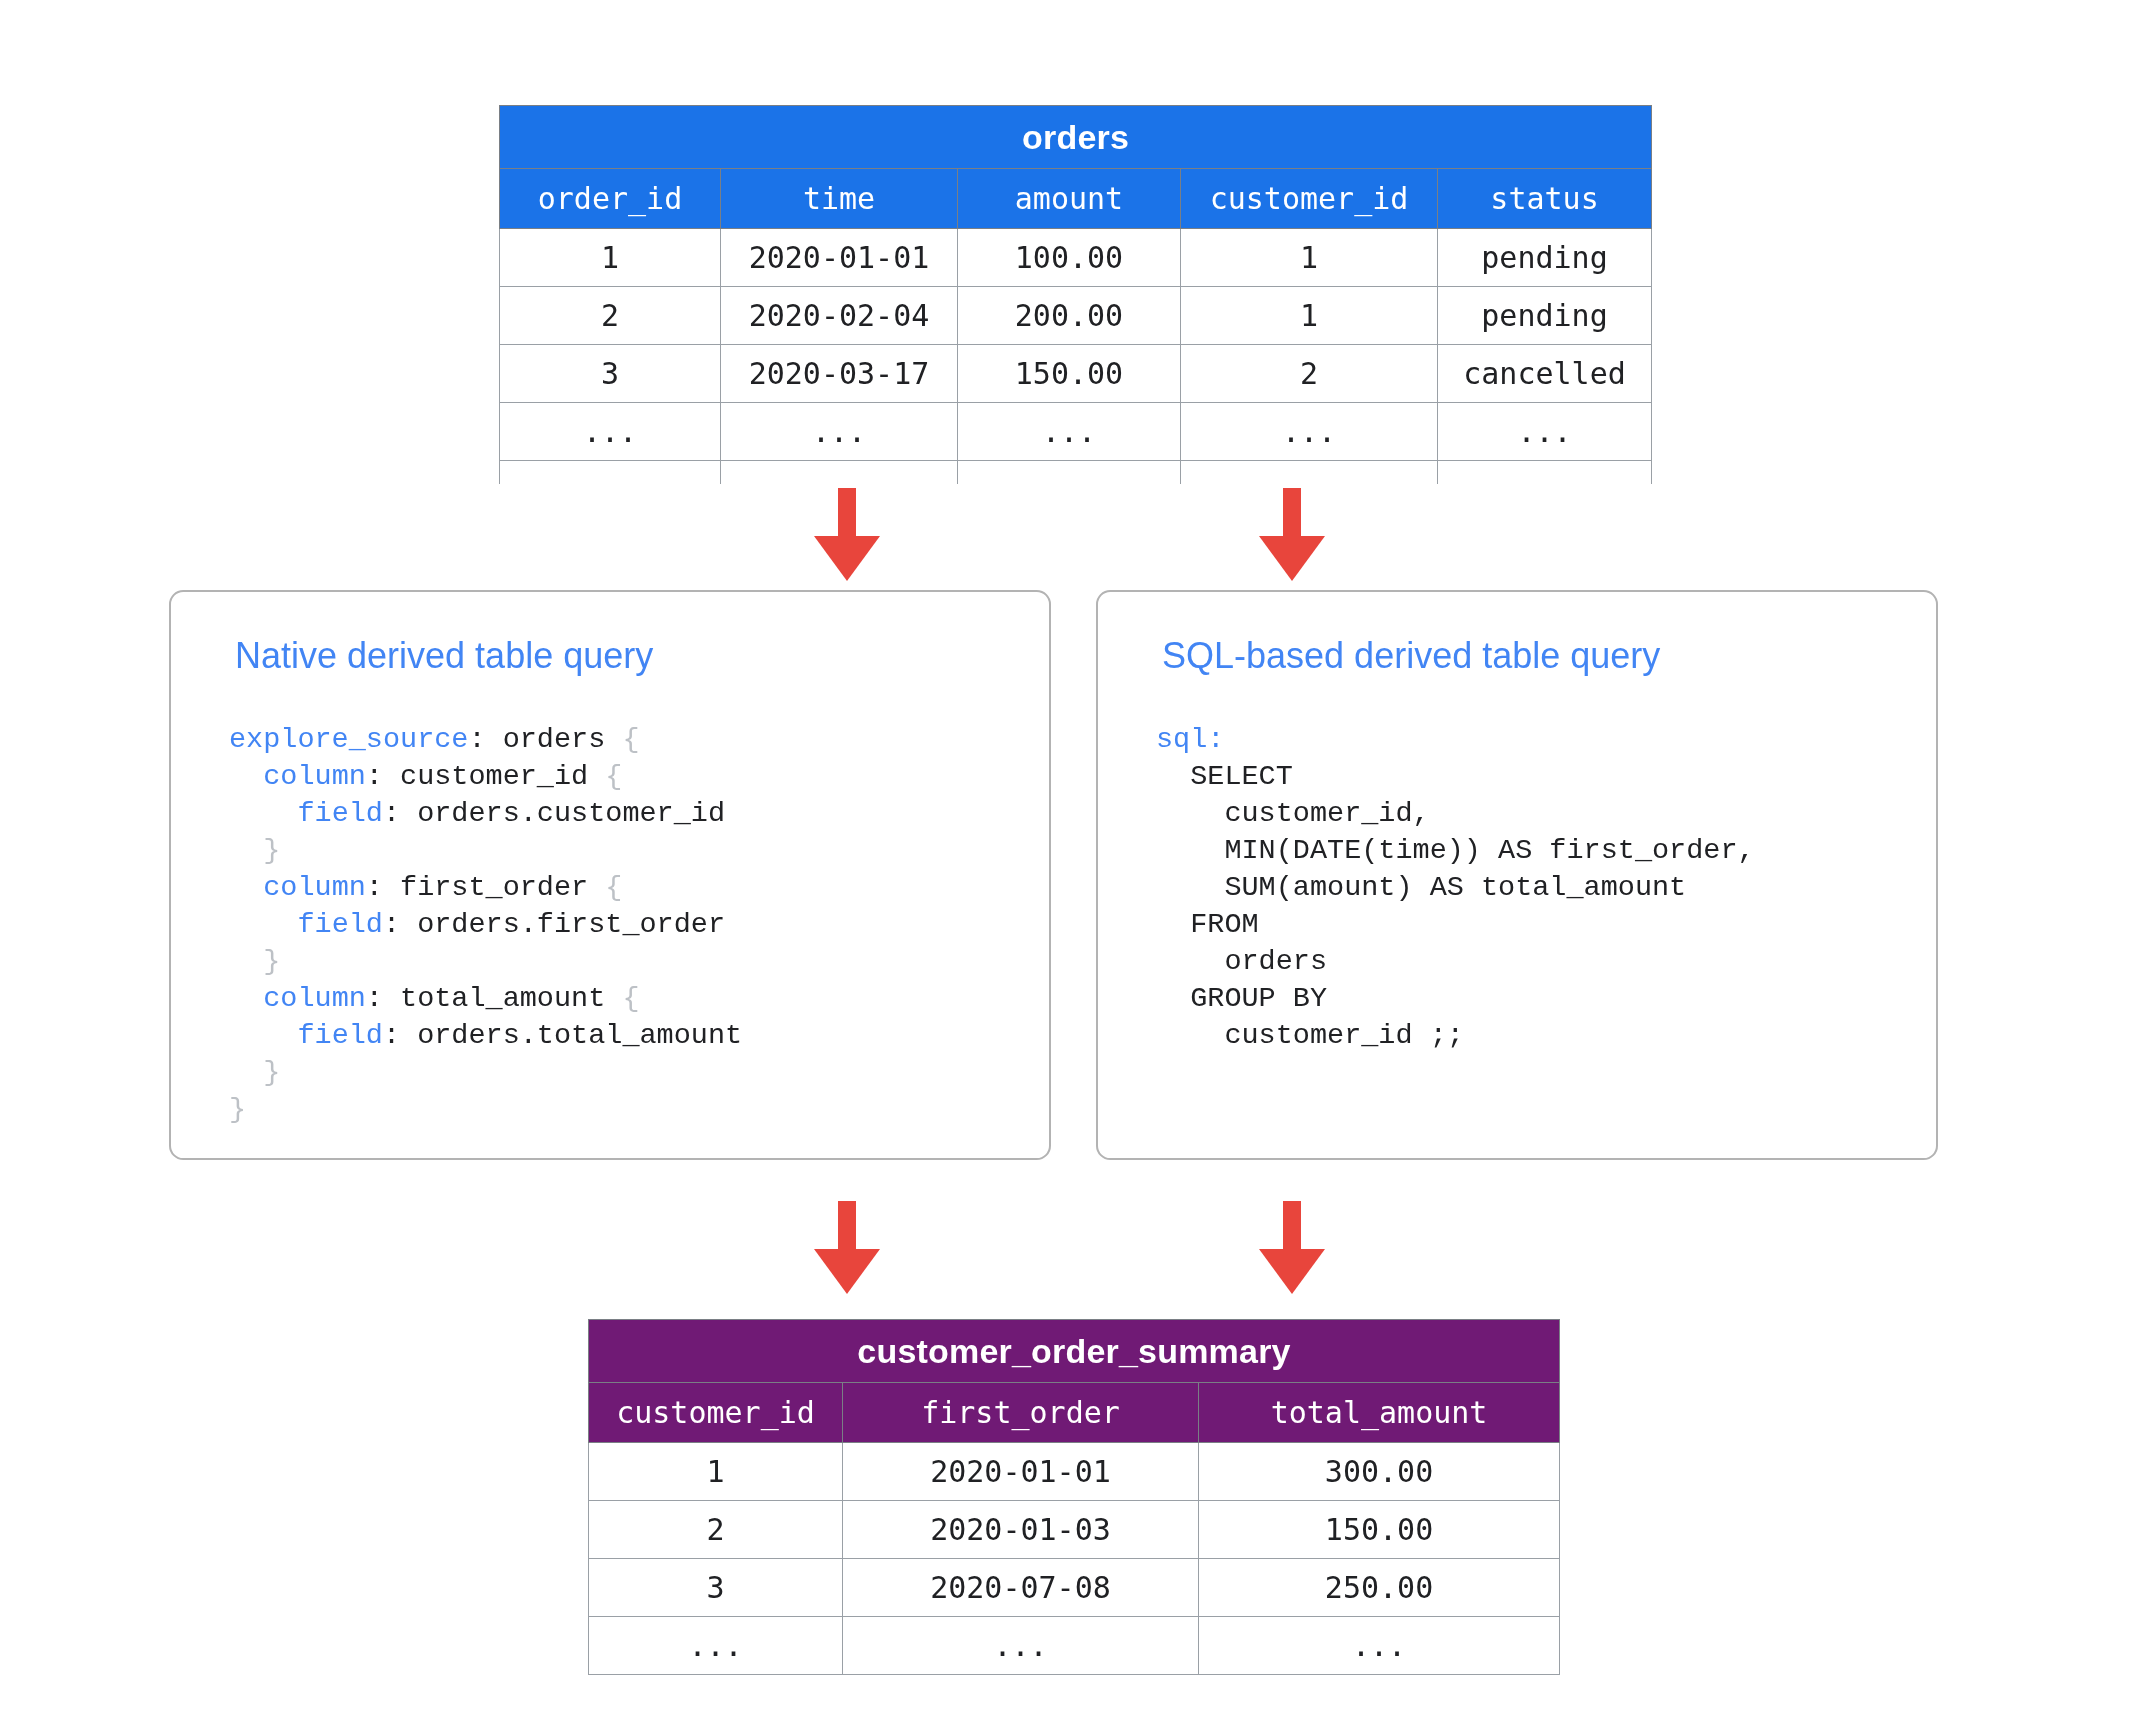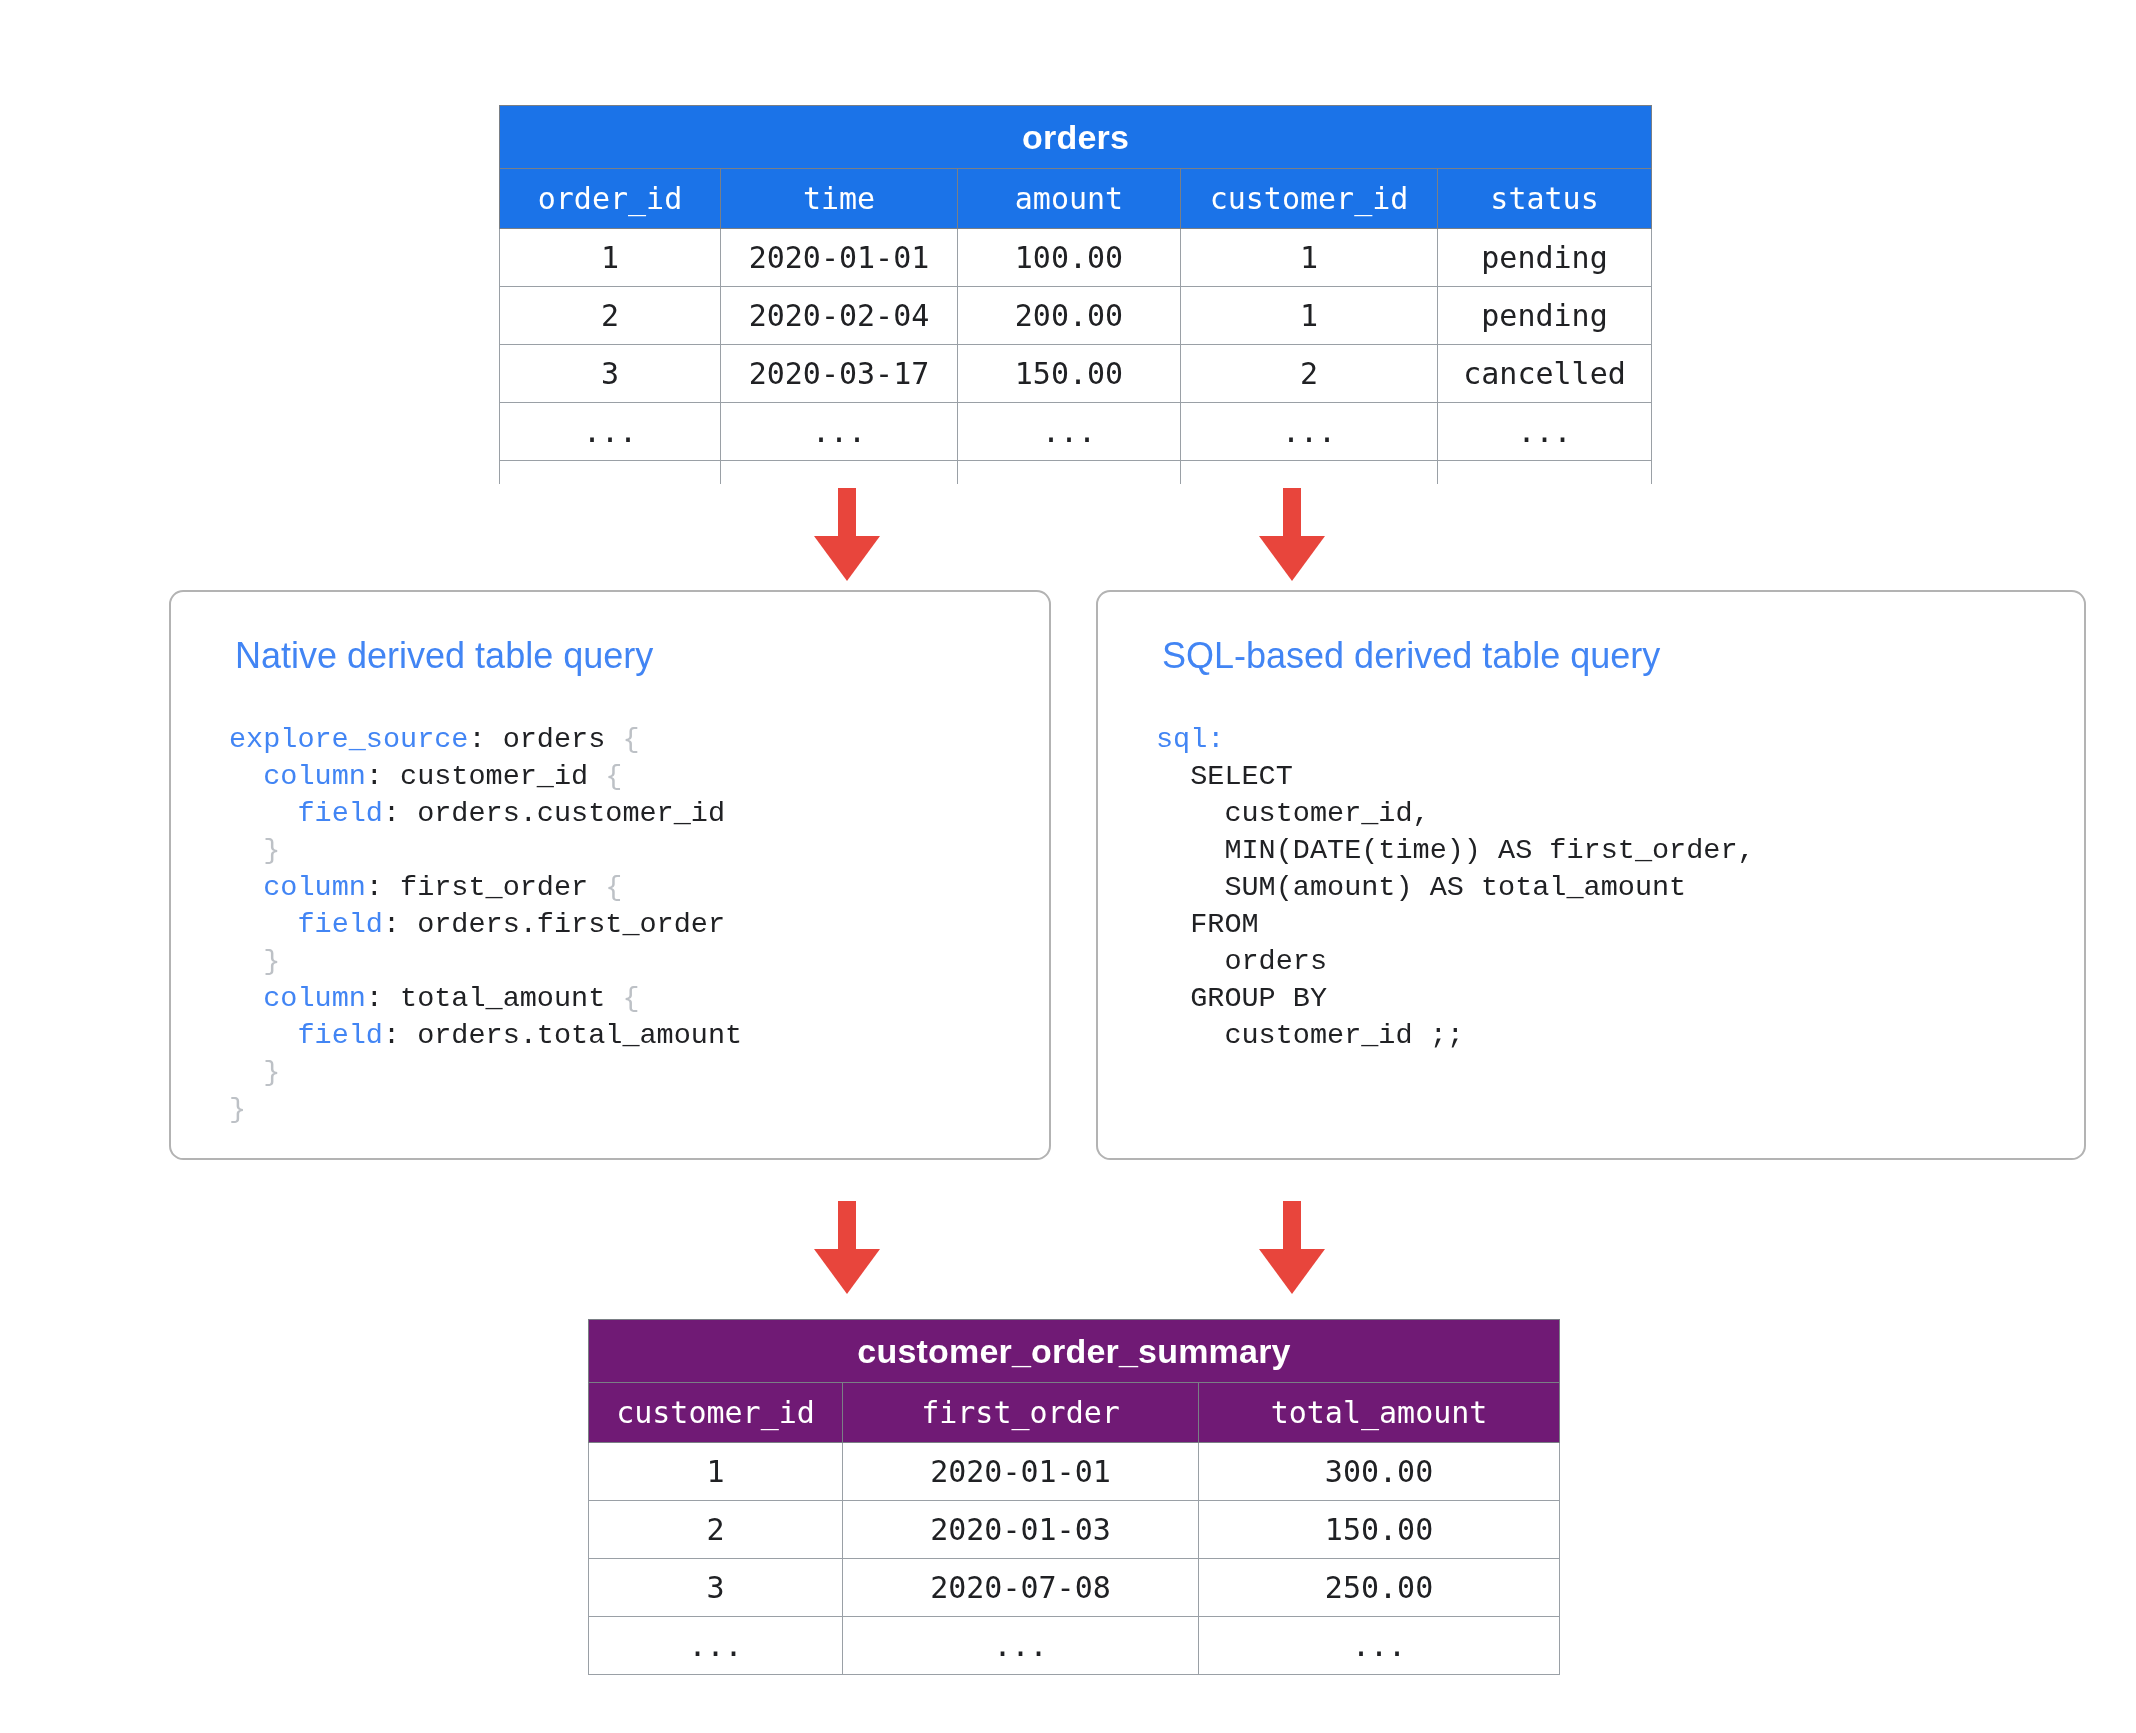--- a/index.html
+++ b/index.html
@@ -66,21 +66,21 @@
   .query-panel {
     position: absolute;
     top: 590px;
     height: 570px;
     box-sizing: border-box;
     border: 2.7px solid #b3b3b3;
     border-radius: 14.3px;
     background: #ffffff;
   }
   #panel-native { left: 169px; width: 882px; }
-  #panel-sql    { left: 1096px; width: 990px; }
+  #panel-sql    { left: 1096px; width: 842px; }
 
   .panel-title {
     position: absolute;
     top: 43px;
     left: 64px;
     font-family: "Liberation Sans", sans-serif;
     font-size: 36px;
     color: #4285f4;
     white-space: nowrap;
   }

